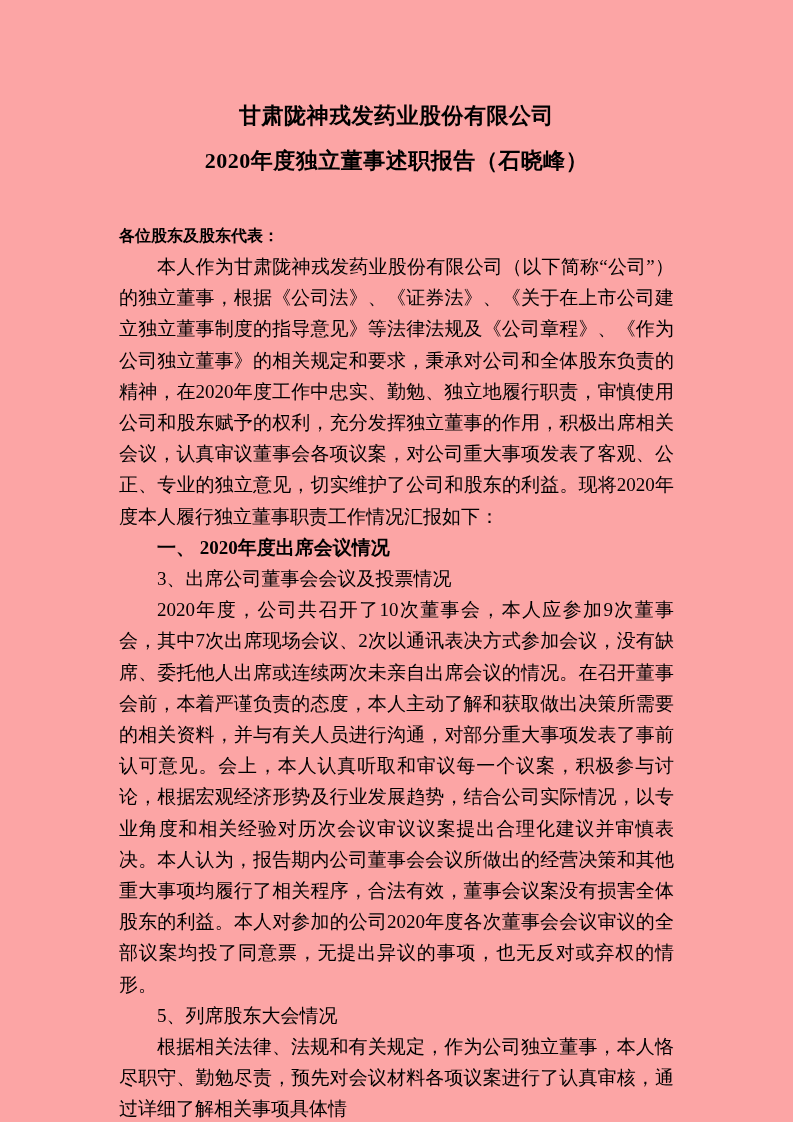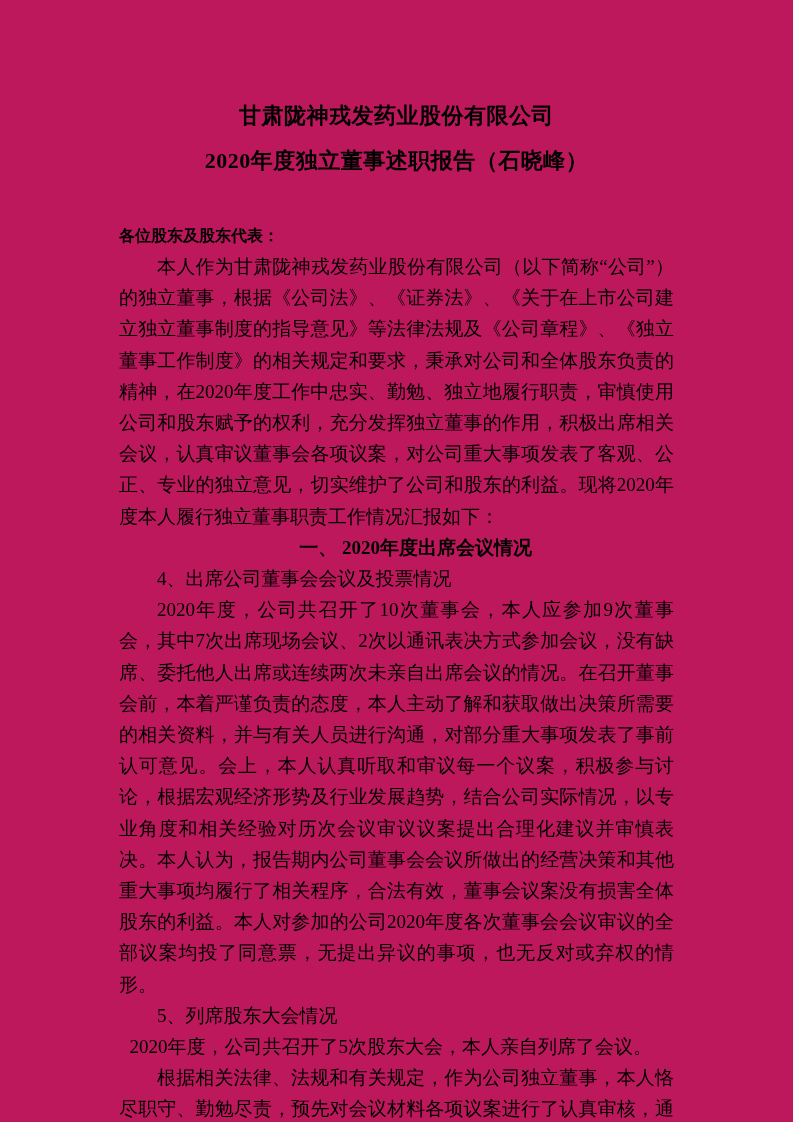--- a/index.html
+++ b/index.html
@@ -12,21 +12,21 @@
     height: 1122px;
     color: #000000;
     font-family: "Liberation Serif", "DejaVu Serif", serif;
   }
   .page {
     box-sizing: border-box;
     width: 793px;
     height: 1122px;
     padding: 93px 119px 30px 119px;
     overflow: hidden;
-    background: #be185d;
+    background: #fca5a5;
   }
   .title-line {
     text-align: center;
     font-weight: bold;
     font-size: 22px;
     line-height: 45px;
     letter-spacing: 0.5px;
   }
   .salutation {
     margin-top: 37px;
@@ -38,45 +38,44 @@
     font-size: 19px;
     line-height: 31.2px;
     text-align: justify;
     text-justify: inter-ideograph;
     text-indent: 2em;
     margin: 0;
     word-break: break-all;
   }
   .heading {
     font-weight: bold;
-    text-align: center;
+    text-align: left;
   }
   .indent-small {
     text-indent: 0.55em;
   }
 </style>
 </head>
 <body>
 
 <div class="page">
 
   <div class="title-line">甘肃陇神戎发药业股份有限公司</div>
 
   <div class="title-line">2020年度独立董事述职报告（石晓峰）</div>
 
   <div class="salutation">各位股东及股东代表：</div>
 
-  <p class="para">本人作为甘肃陇神戎发药业股份有限公司（以下简称“公司”）的独立董事，根据《公司法》、《证券法》、《关于在上市公司建立独立董事制度的指导意见》等法律法规及《公司章程》、《独立董事工作制度》的相关规定和要求，秉承对公司和全体股东负责的精神，在2020年度工作中忠实、勤勉、独立地履行职责，审慎使用公司和股东赋予的权利，充分发挥独立董事的作用，积极出席相关会议，认真审议董事会各项议案，对公司重大事项发表了客观、公正、专业的独立意见，切实维护了公司和股东的利益。现将2020年度本人履行独立董事职责工作情况汇报如下：</p>
+  <p class="para">本人作为甘肃陇神戎发药业股份有限公司（以下简称“公司”）的独立董事，根据《公司法》、《证券法》、《关于在上市公司建立独立董事制度的指导意见》等法律法规及《公司章程》、《作为公司独立董事》的相关规定和要求，秉承对公司和全体股东负责的精神，在2020年度工作中忠实、勤勉、独立地履行职责，审慎使用公司和股东赋予的权利，充分发挥独立董事的作用，积极出席相关会议，认真审议董事会各项议案，对公司重大事项发表了客观、公正、专业的独立意见，切实维护了公司和股东的利益。现将2020年度本人履行独立董事职责工作情况汇报如下：</p>
 
   <p class="para heading">一、 2020年度出席会议情况</p>
 
-  <p class="para">4、出席公司董事会会议及投票情况</p>
+  <p class="para">3、出席公司董事会会议及投票情况</p>
 
   <p class="para">2020年度，公司共召开了10次董事会，本人应参加9次董事会，其中7次出席现场会议、2次以通讯表决方式参加会议，没有缺席、委托他人出席或连续两次未亲自出席会议的情况。在召开董事会前，本着严谨负责的态度，本人主动了解和获取做出决策所需要的相关资料，并与有关人员进行沟通，对部分重大事项发表了事前认可意见。会上，本人认真听取和审议每一个议案，积极参与讨论，根据宏观经济形势及行业发展趋势，结合公司实际情况，以专业角度和相关经验对历次会议审议议案提出合理化建议并审慎表决。本人认为，报告期内公司董事会会议所做出的经营决策和其他重大事项均履行了相关程序，合法有效，董事会议案没有损害全体股东的利益。本人对参加的公司2020年度各次董事会会议审议的全部议案均投了同意票，无提出异议的事项，也无反对或弃权的情形。</p>
 
   <p class="para">5、列席股东大会情况</p>
 
-  <p class="para indent-small">2020年度，公司共召开了5次股东大会，本人亲自列席了会议。</p>
 
 
   <p class="para">根据相关法律、法规和有关规定，作为公司独立董事，本人恪尽职守、勤勉尽责，预先对会议材料各项议案进行了认真审核，通过详细了解相关事项具体情</p>
 
 </div>
 
 </body></html>

